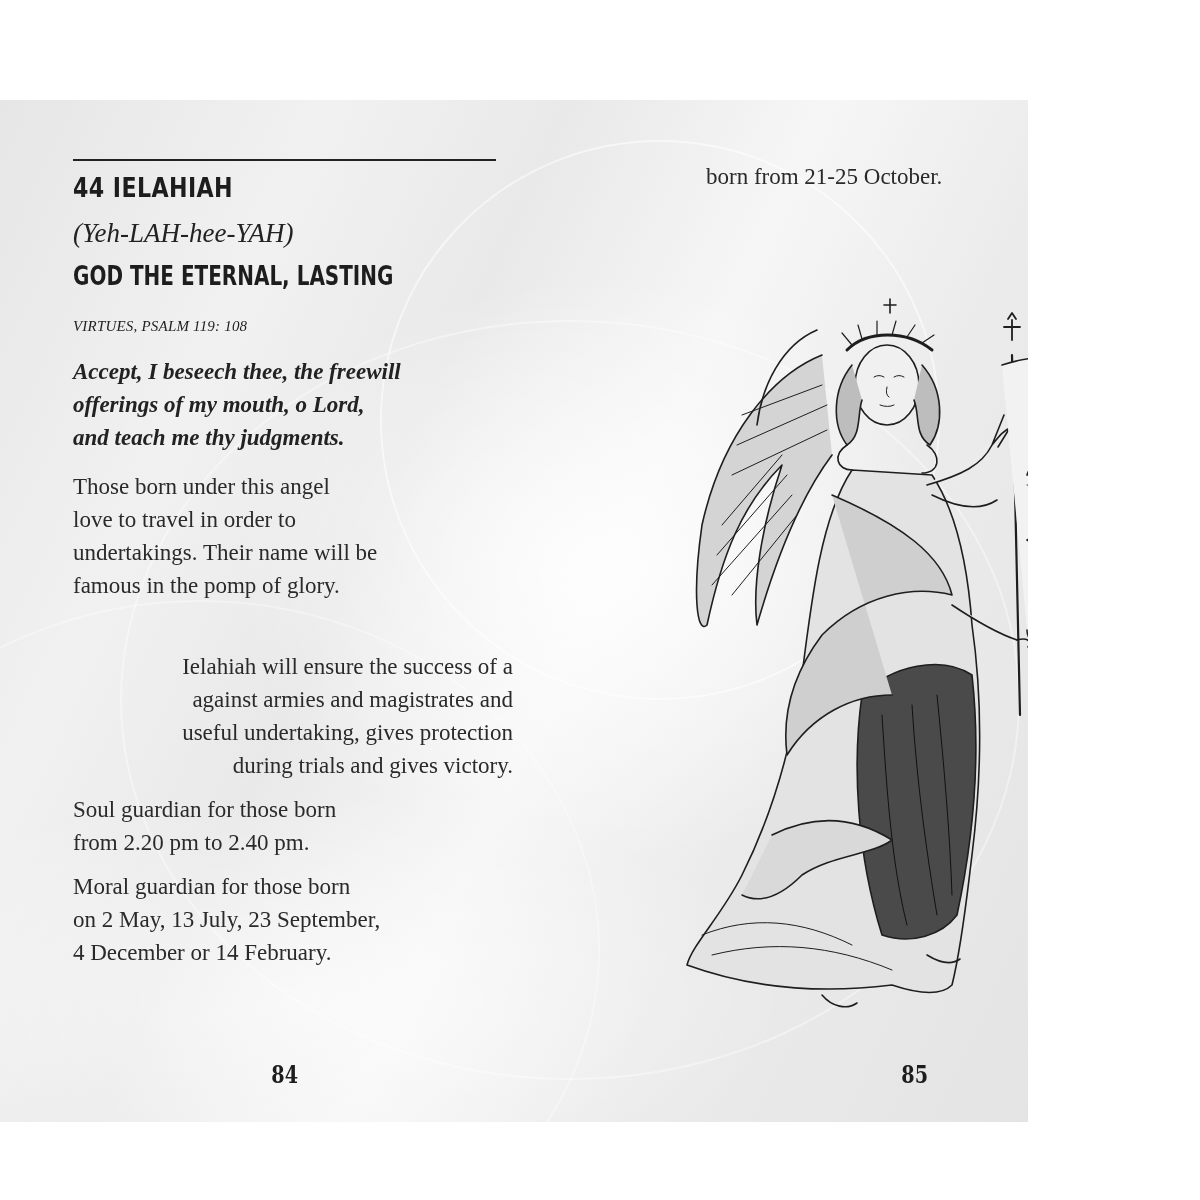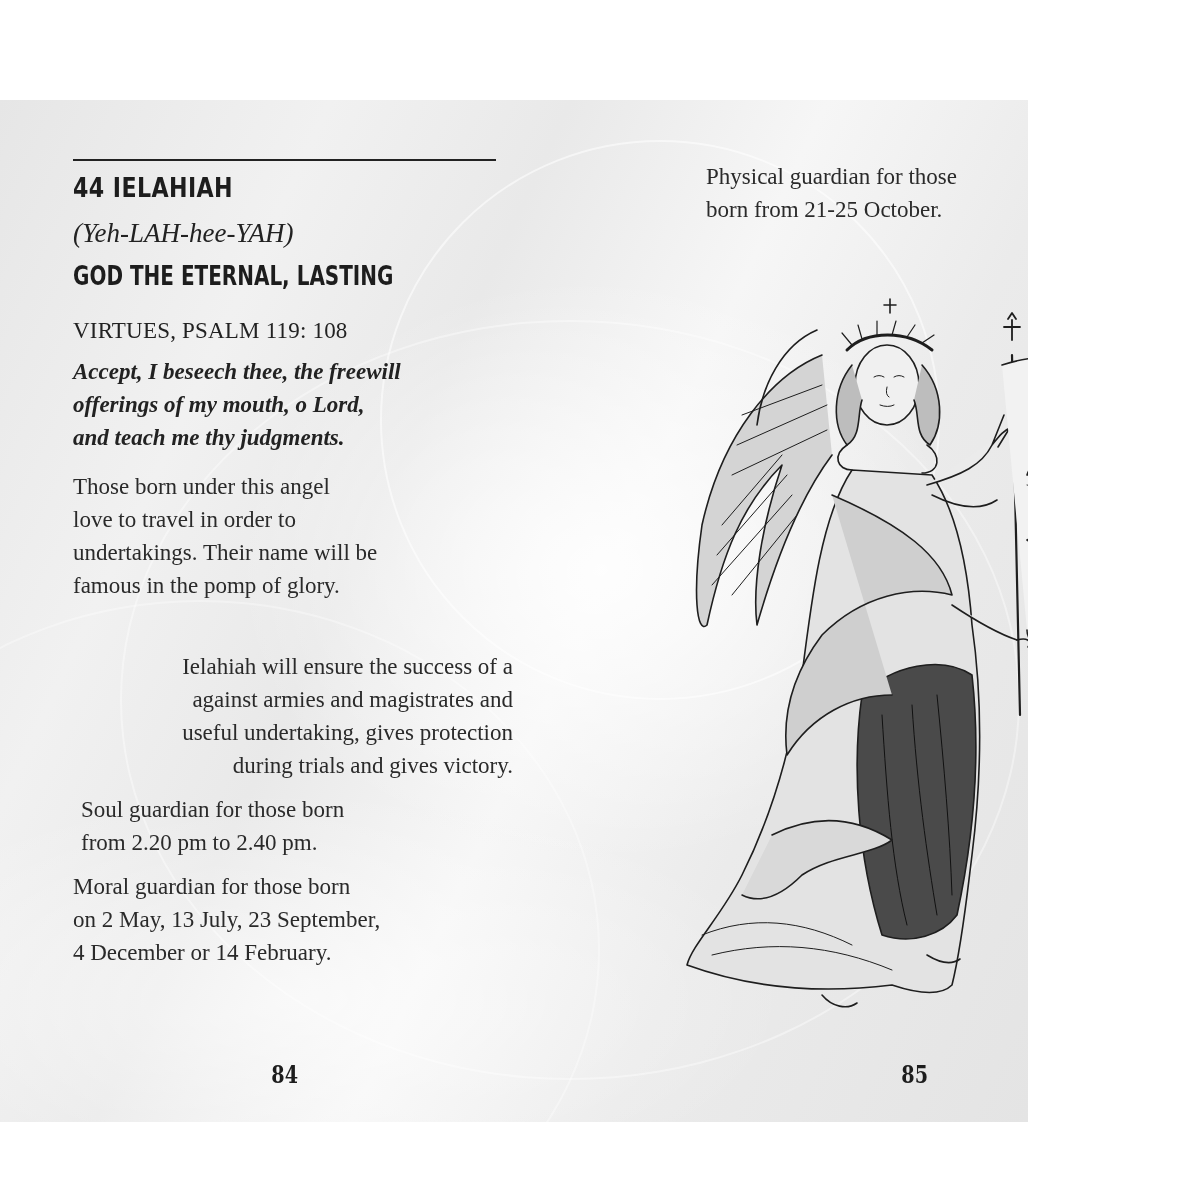--- a/index.html
+++ b/index.html
@@ -35,34 +35,34 @@
     font-style: italic; font-size: 27px; color: #222;
   }
   .meaning {
     position: absolute; left: 73px; top: 160px;
     font-family: "DejaVu Sans", sans-serif; font-weight: bold;
     font-size: 27px; transform: scaleX(0.74); transform-origin: left top;
     color: #1d1d1d; white-space: nowrap;
   }
   .virtues {
     position: absolute; left: 73px; top: 218px;
-    font-size: 23px; color: #222; letter-spacing: 0.2px;
+    font-size: 15px; color: #222; letter-spacing: 0.2px; font-style: italic;
   }
   .verse {
     position: absolute; left: 73px; top: 255px; width: 430px;
     font-style: italic; font-weight: bold; font-size: 23px; line-height: 33px; color: #222;
   }
   .verse span, .para span { display: block; white-space: nowrap; }
   .para {
     position: absolute; left: 73px; width: 440px;
     font-size: 23px; line-height: 33px; color: #2a2a2a;
   }
   .p1 { top: 370px; }
   .p2 { top: 550px; text-align: right; }
-  .p3 { top: 693px; margin-left: 8px; }
+  .p3 { top: 693px; }
   .p4 { top: 770px; }
 
   .page-num {
     position: absolute; top: 960px;
     font-family: "DejaVu Serif", serif; font-weight: bold; font-size: 24px;
     transform: scaleX(0.8); color: #1d1d1d;
   }
   .pn-left { left: 268px; }
   .pn-right { left: 298px; }
 
@@ -120,21 +120,20 @@
       <span>Moral guardian for those born</span>
       <span>on 2 May, 13 July, 23 September,</span>
       <span>4 December or 14 February.</span>
     </div>
 
     <div class="page-num pn-left">84</div>
   </div>
 
   <div class="page page-right">
     <div class="phys">
-      <span>Physical guardian for those</span>
       <span>born from 21-25 October.</span>
     </div>
 
     <svg class="illustration" viewBox="0 0 460 720">
       <g fill="none" stroke="#1e1e1e" stroke-width="1.6" stroke-linecap="round" stroke-linejoin="round">
 
         <path d="M140 60 C90 80 40 140 20 230 C10 300 15 340 25 330 C40 260 60 210 100 170 C80 230 70 290 75 330 C95 260 120 200 150 160" fill="#d4d4d4"></path>
         <path d="M135 35 C100 50 80 90 75 130"></path>
         <path d="M40 230 L100 160 M35 260 L105 180 M30 290 L110 200 M50 300 L115 220" stroke-width="1"></path>
         <path d="M60 120 L140 90 M55 150 L145 110 M50 180 L145 135" stroke-width="1"></path>

